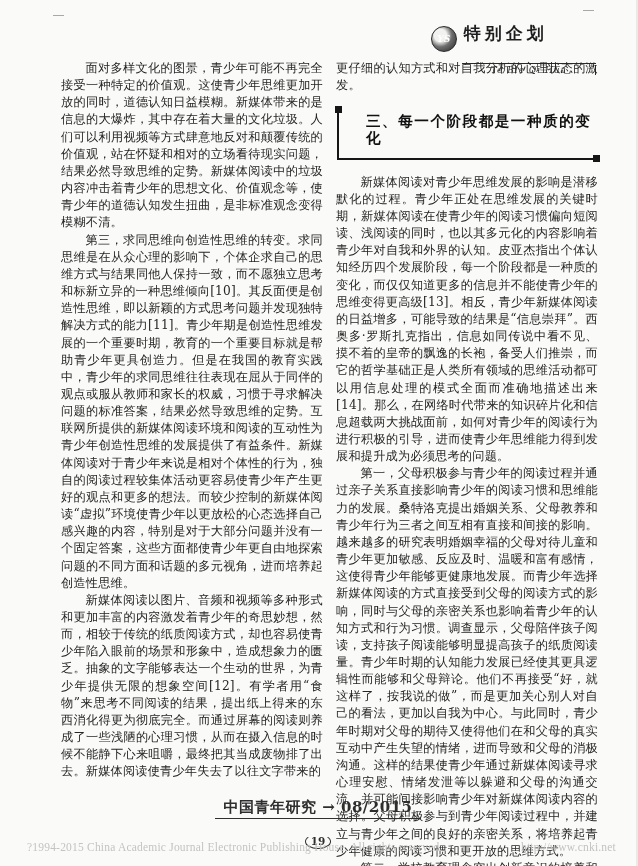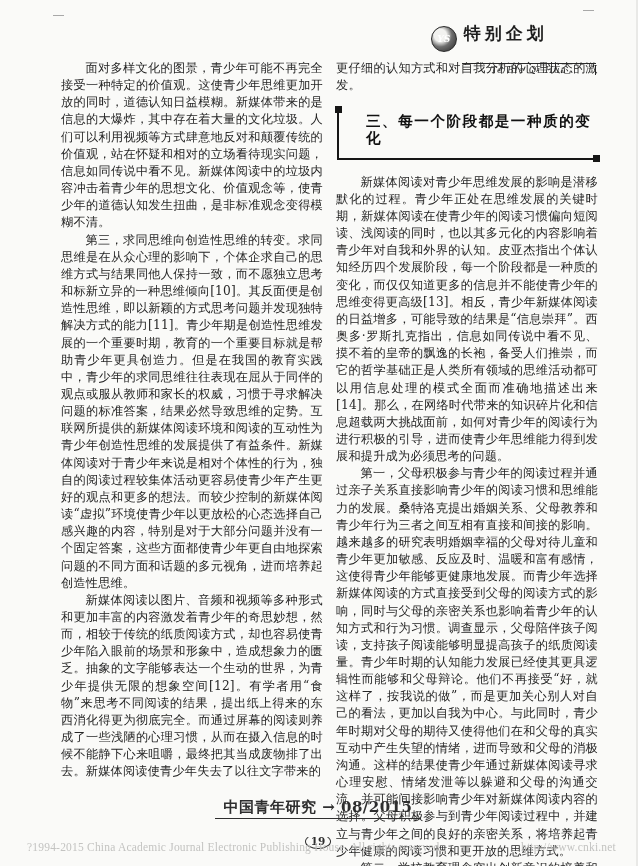--- a/index.html
+++ b/index.html
@@ -96,21 +96,21 @@
       <div class="header-title">特别企划</div>
       <div class="header-sub-row">
         <span class="dbl-lines"></span>
         <span class="header-sub">Te Bie Qi Hua</span>
         <span class="vtick"></span>
       </div>
     </div>
   </div>
 
   <div class="col col-left">
-    <p class="indent">面对多样文化的图景，青少年可能不再完全接受一种特定的价值观。这使青少年思维更加开放的同时，道德认知日益模糊。新媒体带来的是信息的大爆炸，其中存在着大量的文化垃圾。人们可以利用视频等方式肆意地反对和颠覆传统的价值观，站在怀疑和相对的立场看待现实问题，信息如同传说中看不见。新媒体阅读中的垃圾内容冲击着青少年的思想文化、价值观念等，使青少年的道德认知发生扭曲，是非标准观念变得模糊不清。</p>
+    <p class="indent">面对多样文化的图景，青少年可能不再完全接受一种特定的价值观。这使青少年思维更加开放的同时，道德认知日益模糊。新媒体带来的是信息的大爆炸，其中存在着大量的文化垃圾。人们可以利用视频等方式肆意地反对和颠覆传统的价值观，站在怀疑和相对的立场看待现实问题，结果必然导致思维的定势。新媒体阅读中的垃圾内容冲击着青少年的思想文化、价值观念等，使青少年的道德认知发生扭曲，是非标准观念变得模糊不清。</p>
     <p class="indent">第三，求同思维向创造性思维的转变。求同思维是在从众心理的影响下，个体企求自己的思维方式与结果同他人保持一致，而不愿独立思考和标新立异的一种思维倾向[10]。其反面便是创造性思维，即以新颖的方式思考问题并发现独特解决方式的能力[11]。青少年期是创造性思维发展的一个重要时期，教育的一个重要目标就是帮助青少年更具创造力。但是在我国的教育实践中，青少年的求同思维往往表现在屈从于同伴的观点或服从教师和家长的权威，习惯于寻求解决问题的标准答案，结果必然导致思维的定势。互联网所提供的新媒体阅读环境和阅读的互动性为青少年创造性思维的发展提供了有益条件。新媒体阅读对于青少年来说是相对个体性的行为，独自的阅读过程较集体活动更容易使青少年产生更好的观点和更多的想法。而较少控制的新媒体阅读“虚拟”环境使青少年以更放松的心态选择自己感兴趣的内容，特别是对于大部分问题并没有一个固定答案，这些方面都使青少年更自由地探索问题的不同方面和话题的多元视角，进而培养起创造性思维。</p>
     <p class="indent">新媒体阅读以图片、音频和视频等多种形式和更加丰富的内容激发着青少年的奇思妙想，然而，相较于传统的纸质阅读方式，却也容易使青少年陷入眼前的场景和形象中，造成想象力的匮乏。抽象的文字能够表达一个生动的世界，为青少年提供无限的想象空间[12]。有学者用“食物”来思考不同阅读的结果，提出纸上得来的东西消化得更为彻底完全。而通过屏幕的阅读则养成了一些浅陋的心理习惯，从而在摄入信息的时候不能静下心来咀嚼，最终把其当成废物排了出去。新媒体阅读使青少年失去了以往文字带来的</p>
   </div>
 
   <div class="col col-right">
     <p>更仔细的认知方式和对自我分析的心理状态的激发。</p>
     <div class="heading-box">三、每一个阶段都是一种质的变化</div>
     <p class="indent">新媒体阅读对青少年思维发展的影响是潜移默化的过程。青少年正处在思维发展的关键时期，新媒体阅读在使青少年的阅读习惯偏向短阅读、浅阅读的同时，也以其多元化的内容影响着青少年对自我和外界的认知。皮亚杰指出个体认知经历四个发展阶段，每一个阶段都是一种质的变化，而仅仅知道更多的信息并不能使青少年的思维变得更高级[13]。相反，青少年新媒体阅读的日益增多，可能导致的结果是“信息崇拜”。西奥多·罗斯扎克指出，信息如同传说中看不见、摸不着的皇帝的飘逸的长袍，备受人们推崇，而它的哲学基础正是人类所有领域的思维活动都可以用信息处理的模式全面而准确地描述出来[14]。那么，在网络时代带来的知识碎片化和信息超载两大挑战面前，如何对青少年的阅读行为进行积极的引导，进而使青少年思维能力得到发展和提升成为必须思考的问题。</p>
     <p class="indent">第一，父母积极参与青少年的阅读过程并通过亲子关系直接影响青少年的阅读习惯和思维能力的发展。桑特洛克提出婚姻关系、父母教养和青少年行为三者之间互相有直接和间接的影响。越来越多的研究表明婚姻幸福的父母对待儿童和青少年更加敏感、反应及时、温暖和富有感情，这使得青少年能够更健康地发展。而青少年选择新媒体阅读的方式直接受到父母的阅读方式的影响，同时与父母的亲密关系也影响着青少年的认知方式和行为习惯。调查显示，父母陪伴孩子阅读，支持孩子阅读能够明显提高孩子的纸质阅读量。青少年时期的认知能力发展已经使其更具逻辑性而能够和父母辩论。他们不再接受“好，就这样了，按我说的做”，而是更加关心别人对自己的看法，更加以自我为中心。与此同时，青少年时期对父母的期待又使得他们在和父母的真实互动中产生失望的情绪，进而导致和父母的消极沟通。这样的结果使青少年通过新媒体阅读寻求心理安慰、情绪发泄等以躲避和父母的沟通交流，并可能间接影响青少年对新媒体阅读内容的选择。父母积极参与到青少年阅读过程中，并建立与青少年之间的良好的亲密关系，将培养起青少年健康的阅读习惯和更开放的思维方式。</p>
     <p class="indent">第二，学校教育理念突出创新意识的培养和创新思维的训练将有助于青少年创新思维能力的提升。培养富有个性和创新精神的人才使之适应信息化和知识化社会的变革发展是学校教育的目标之一。信息和知</p>

